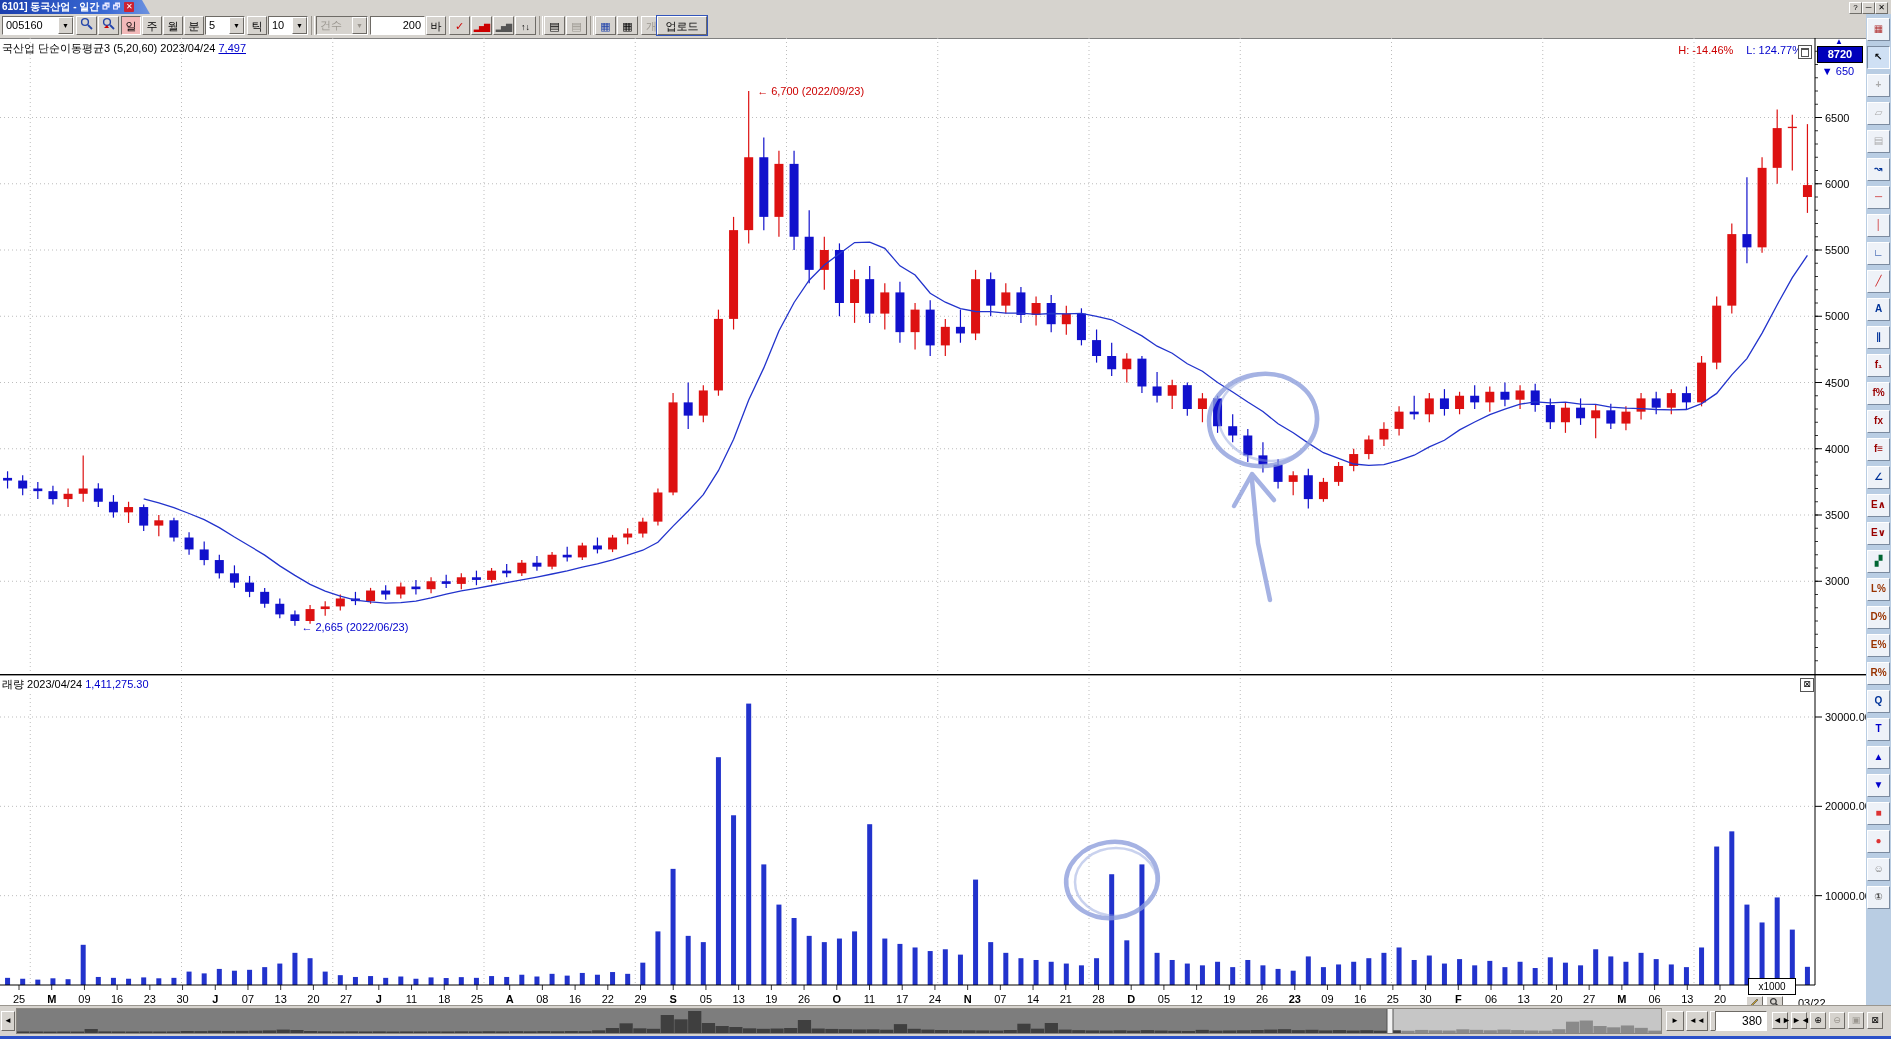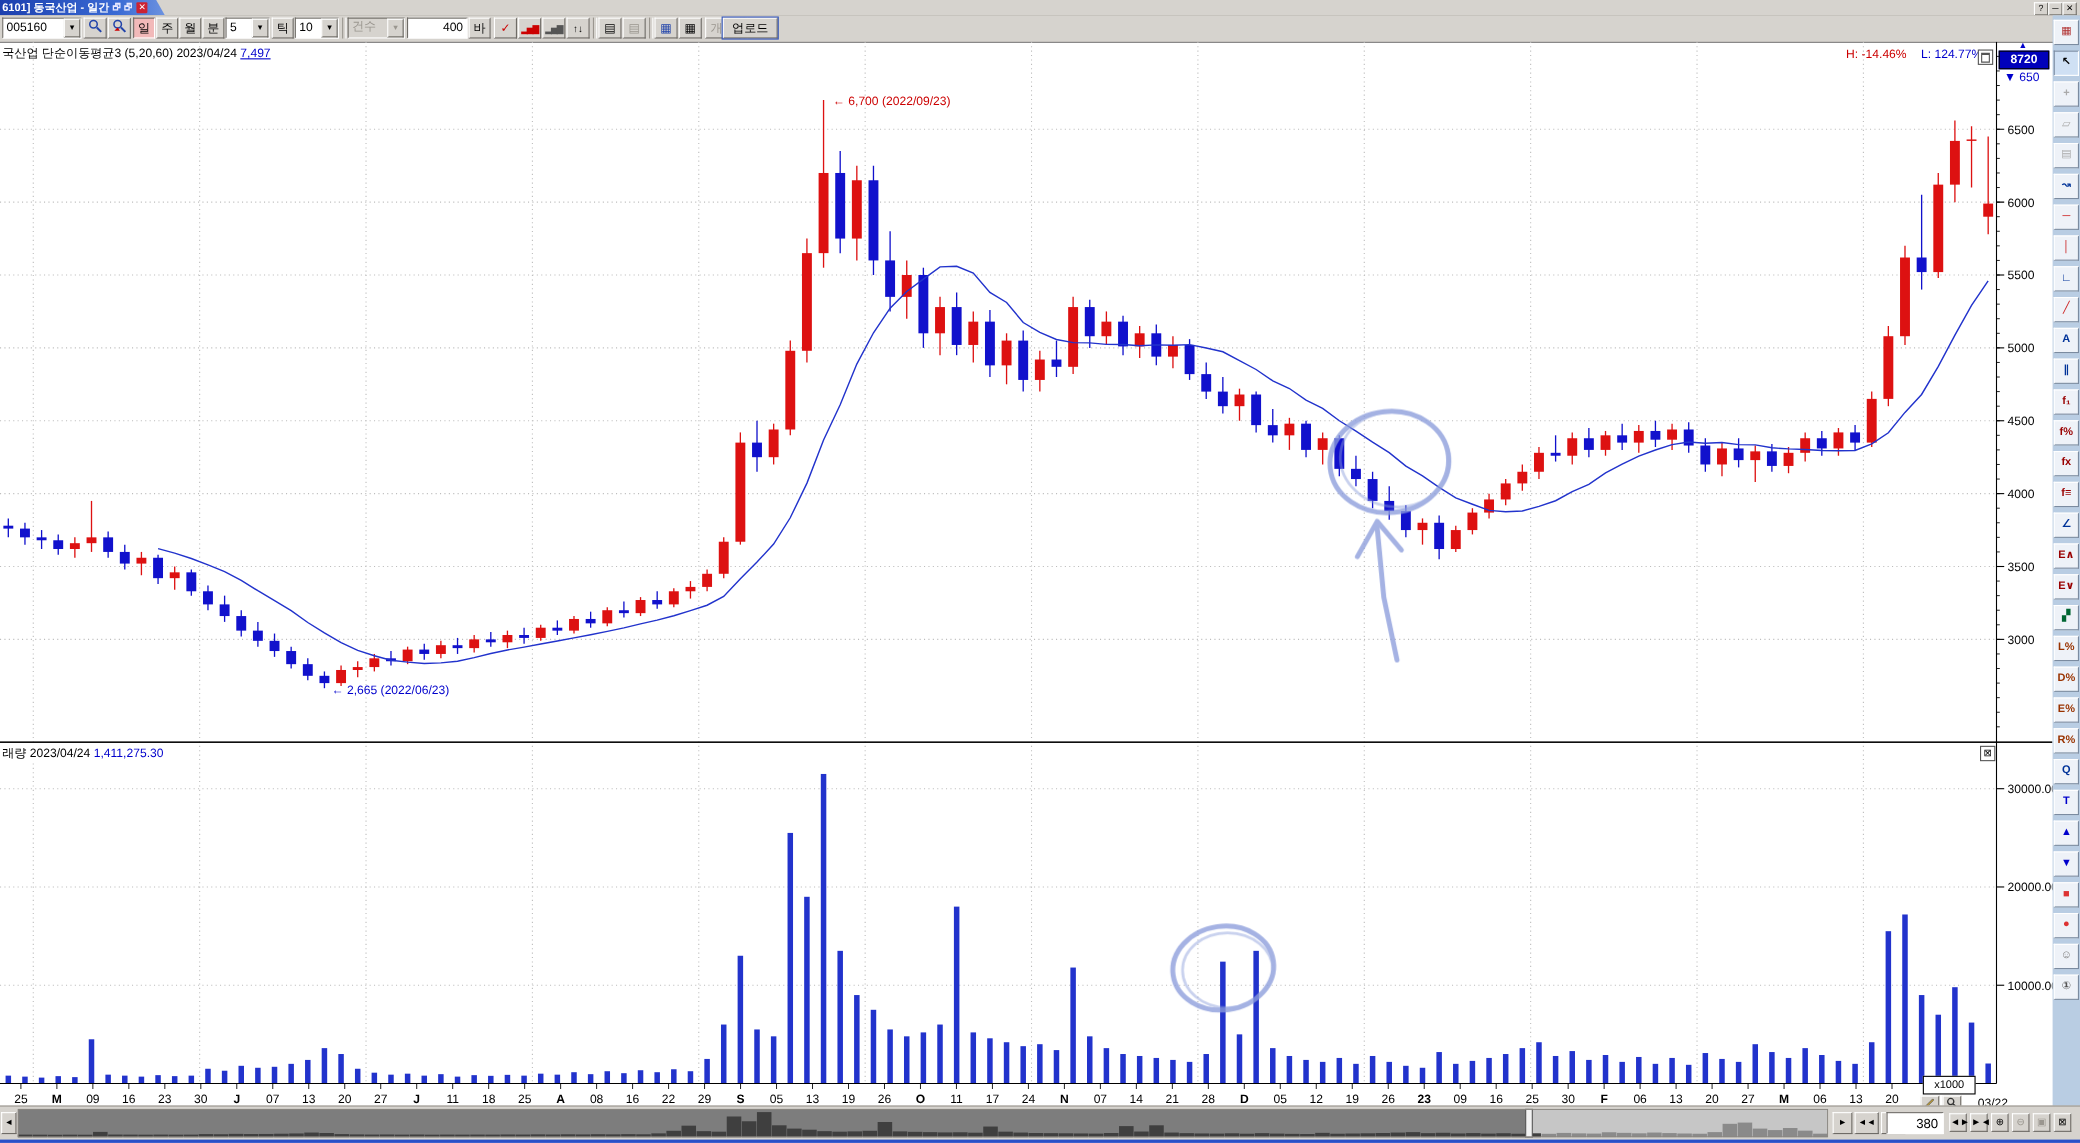--- a/index.html
+++ b/index.html
@@ -110,26 +110,26 @@
   <div class="field" style="left:205px;width:40px;">
     <span>5</span>
     <span class="drop">▼</span>
   </div>
   <div class="btn" style="left:247px;width:20px;">틱</div>
   <div class="field" style="left:268px;width:40px;">
     <span>10</span>
     <span class="drop">▼</span>
   </div>
   <div class="vdiv" style="left:311px;"></div>
-  <div class="field dis" style="left:316px;width:52px;font-family:Liberation Mono, monospace;">
+  <div class="field dis" style="left:316px;width:52px;">
     <span>건수</span>
     <span class="drop" style="color:#9a968f;">▼</span>
   </div>
   <div class="field" style="left:370px;width:55px;text-align:right;">
-    <span>400</span>
+    <span>200</span>
   </div>
   <div class="btn" style="left:426px;width:20px;">바</div>
   <div class="btn" style="left:449px;width:21px;color:#cc0000;font-weight:bold;"><span>✓</span></div>
   <div class="btn" style="left:471px;width:21px;color:#cc0000;"><span class="ig">▂▅▇</span></div>
   <div class="btn" style="left:493px;width:21px;color:#555;"><span class="ig">▂▅▇</span></div>
   <div class="btn" style="left:515px;width:21px;"><span style="font-size:9px;">↑↓</span></div>
   <div class="vdiv" style="left:539px;"></div>
   <div class="btn" style="left:544px;width:21px;"><span>▤</span></div>
   <div class="btn dis" style="left:566px;width:21px;"><span>▤</span></div>
   <div class="vdiv" style="left:590px;"></div>

